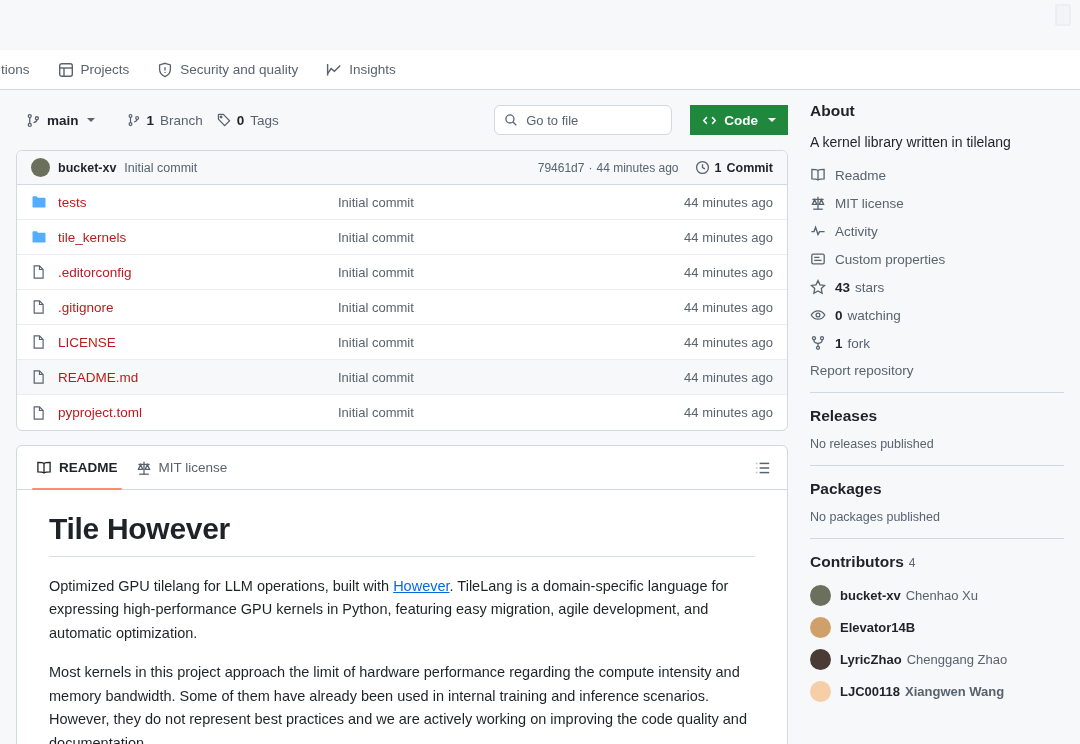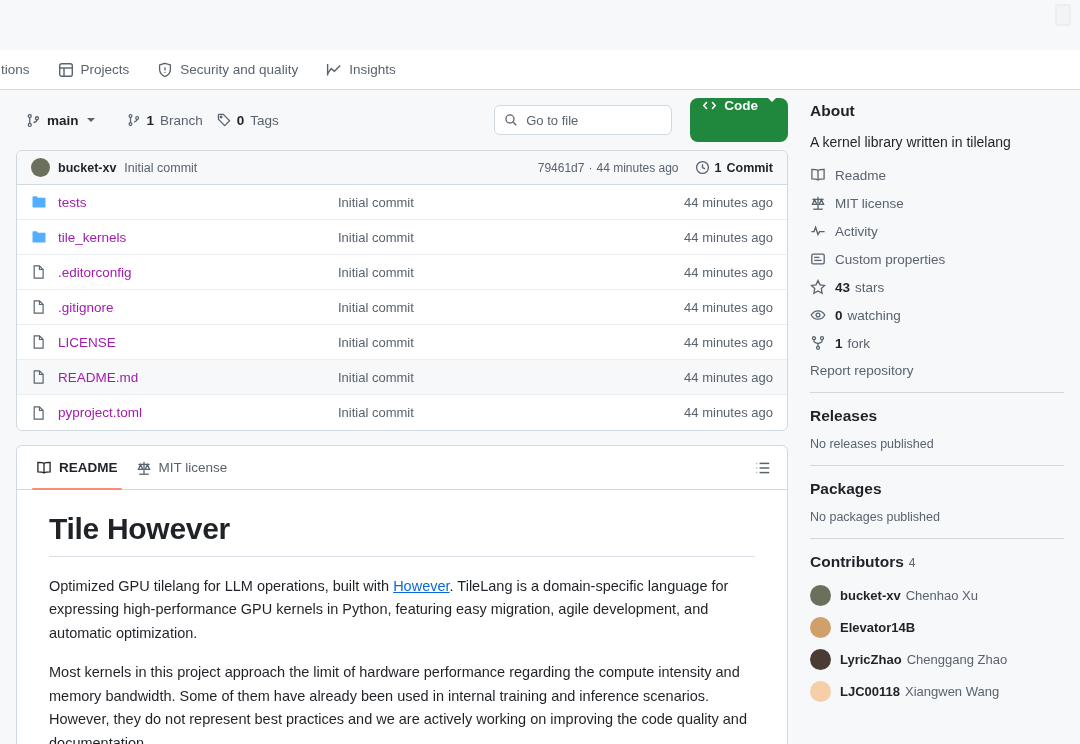--- a/index.html
+++ b/index.html
@@ -34,22 +34,22 @@
     background:#f6f8fa; border-radius:6px; font-size:13.5px; font-weight:600; cursor:pointer; }
   .branch-caret { width:0;height:0;border-left:4px solid transparent;border-right:4px solid transparent;
     border-top:4px solid #59636e; margin-left:2px; }
   .meta-link { display:flex; align-items:center; gap:6px; margin-left:22px; font-size:13.5px;
     color:#59636e; cursor:pointer; }
   .meta-link b { color:#1f2328; font-weight:600; }
   .tb-spacer { flex:1; }
   .searchbox { display:flex; align-items:center; gap:8px; width:178px; height:30px;
     border:1px solid #d1d9e0; border-radius:6px; padding:0 9px; background:#fff;
     font-size:13px; color:#59636e; cursor:text; }
-  .code-btn { display:flex; gap:7px; height:44px; padding:0 12px; margin-left:18px;
-    background:#1f883d; color:#fff; border-radius:8px; font-size:13.5px; font-weight:600; cursor:pointer; }
+  .code-btn { display:flex; align-items:center; gap:7px; height:30px; padding:0 12px; margin-left:18px;
+    background:#1f883d; color:#fff; border-radius:0; font-size:13.5px; font-weight:600; cursor:pointer; }
   .code-caret { width:0;height:0;border-left:4px solid transparent;border-right:4px solid transparent;
     border-top:4px solid #fff; margin-left:3px; }
 
   
   .filebox { border:1px solid #d1d9e0; border-radius:6px; overflow:hidden; background:#fff; }
   .commitbar { display:flex; align-items:center; height:34px; padding:0 14px; background:#f6f8fa;
     border-bottom:1px solid #d1d9e0; font-size:13px; }
   .avatar-sm { width:19px; height:19px; border-radius:50%; margin-right:8px; flex:none;
     background:#6b705c; }
   .commit-author { font-weight:600; font-size:12.5px; margin-right:8px; }
@@ -57,21 +57,21 @@
   .cb-spacer { flex:1; }
   .commit-hash { color:#59636e; font-size:12px; }
   .commit-count { display:flex; align-items:center; gap:5px; margin-left:16px; font-size:12.5px; color:#1f2328; }
   .commit-count b{ font-weight:600; }
 
   .frow { display:flex; align-items:center; height:35px; padding:0 14px;
     border-bottom:1px solid #eaeef2; font-size:13.5px; }
   .frow:last-child { border-bottom:none; }
   .frow.hover { background:#f6f8fa; }
   .ficon { width:16px; height:16px; margin-right:11px; flex:none; }
-  .fname { width:280px; color:#a21caf; cursor:pointer; }
+  .fname { width:280px; color:#b91c1c; cursor:pointer; }
   .fmsg { flex:1; color:#59636e; font-size:13px; }
   .ftime { color:#59636e; font-size:13px; text-align:right; white-space:nowrap; }
 
   
   .readme { margin-top:14px; border:1px solid #d1d9e0; border-radius:6px; background:#fff; }
   .readme-tabs { display:flex; align-items:center; height:44px; padding:0 10px;
     border-bottom:1px solid #d1d9e0; }
   .rtab { display:flex; align-items:center; gap:7px; height:44px; padding:0 9px;
     font-size:13.5px; color:#1f2328; cursor:pointer; position:relative; }
   .rtab.active { font-weight:600; }
@@ -461,17 +461,17 @@
         <span class="c-name" style="margin-left:-4px;"></span>
       </div>
       <div class="contrib">
         <span class="c-av" style="background:#4a3b35;"></span>
         <span class="c-login">LyricZhao</span>
         <span class="c-name" style="margin-left:-4px;">Chenggang Zhao</span>
       </div>
       <div class="contrib">
         <span class="c-av" style="background:#f6cfa8;"></span>
         <span class="c-login">LJC00118</span>
-        <span class="c-name" style="margin-left:-4px;">Xiangwen Wang</span>
+        <span class="c-name" style="margin-left:-4px;font-weight:bold;">Xiangwen Wang</span>
       </div>
     </div>
   </div>
 </div>
 
 </body></html>

